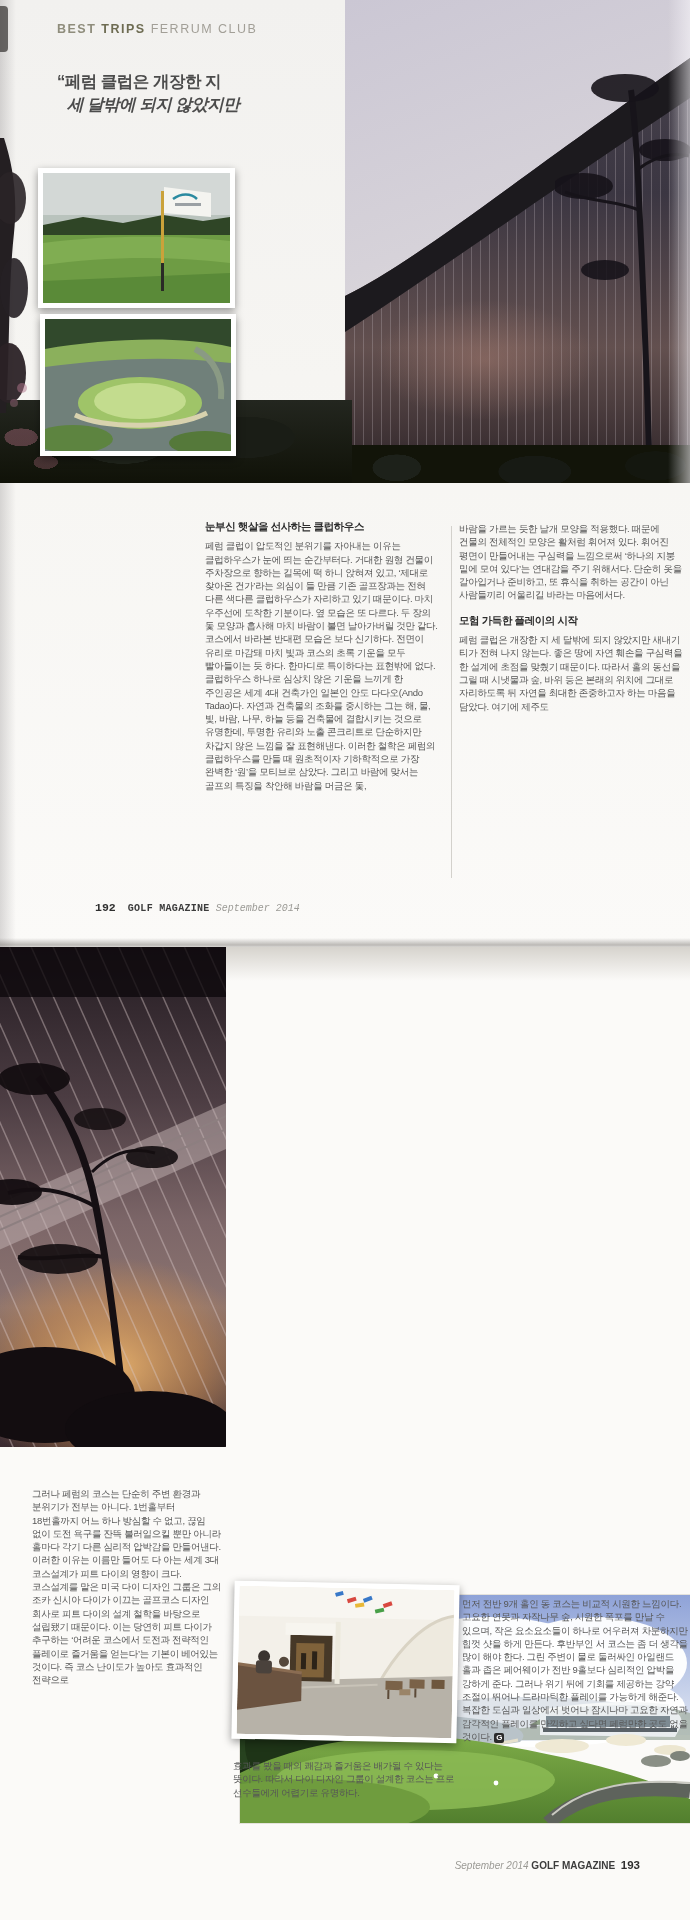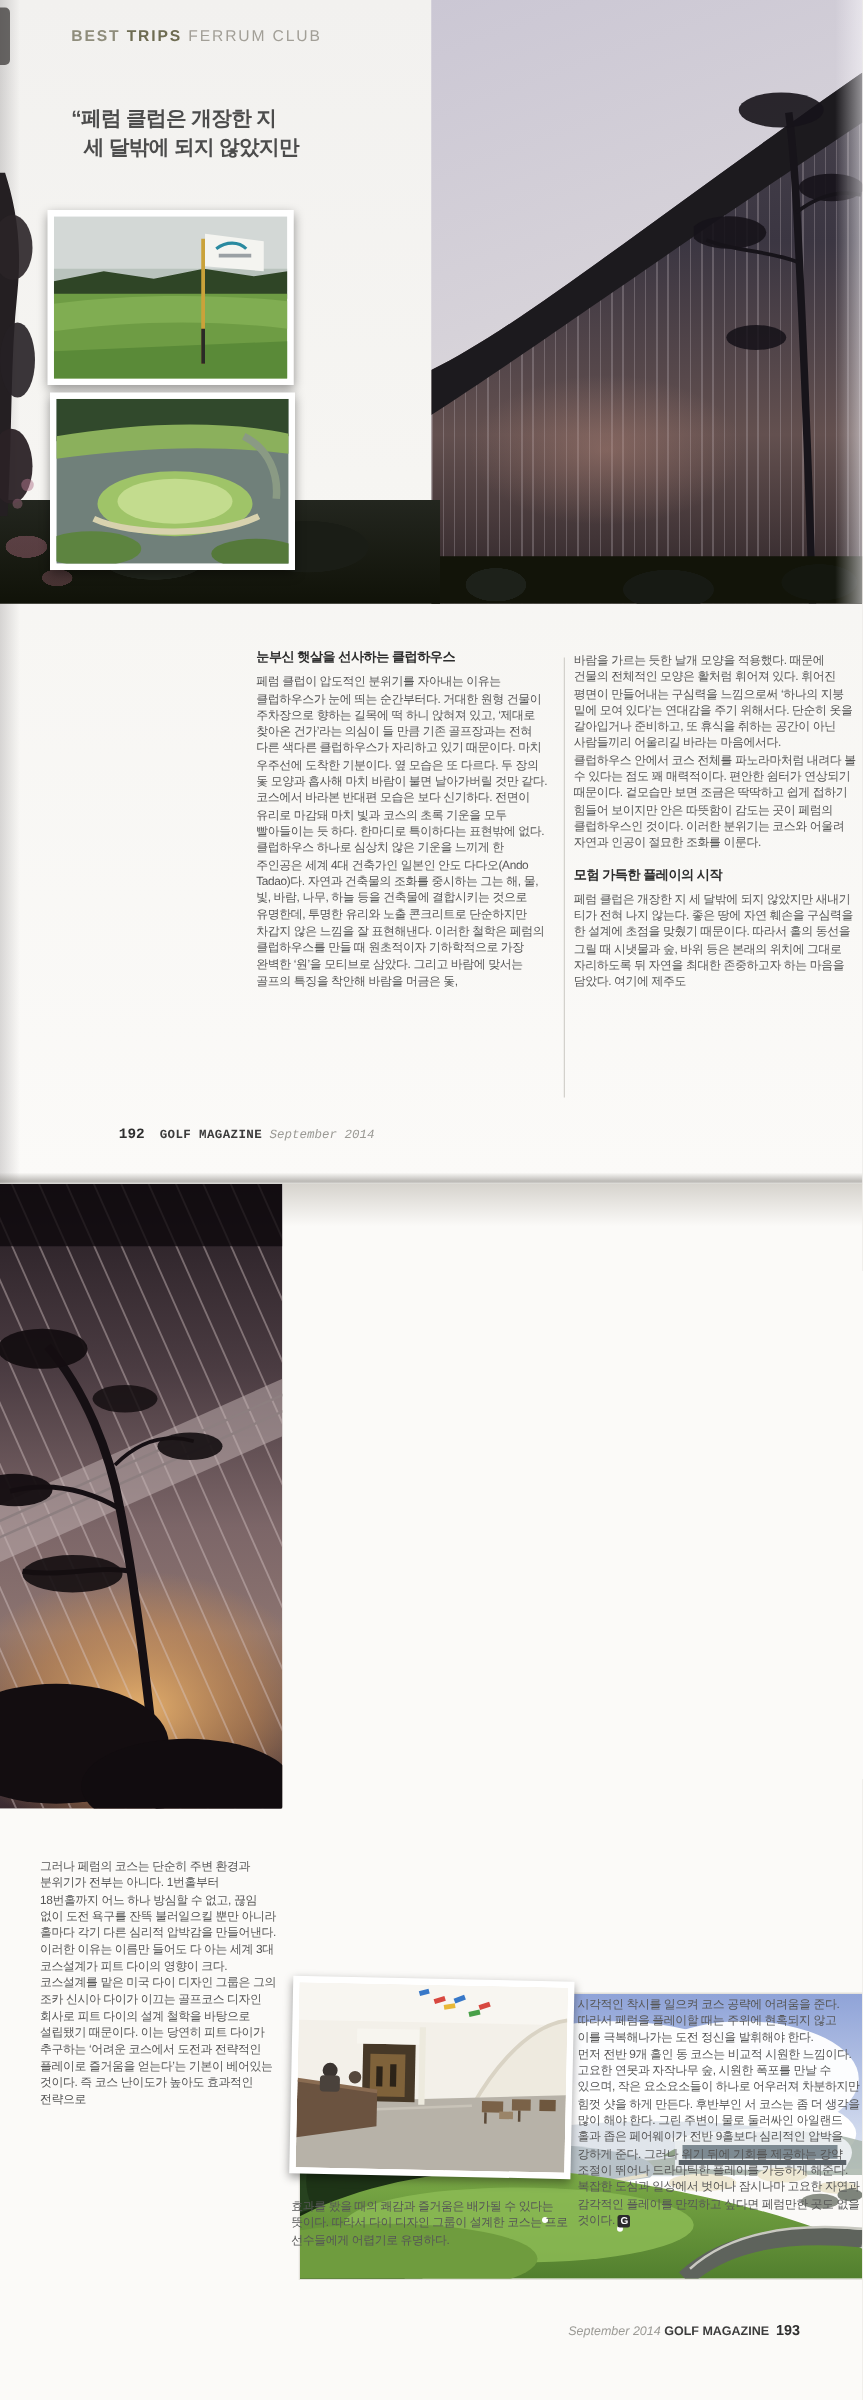--- a/index.html
+++ b/index.html
@@ -99,23 +99,23 @@
       <circle cx="14" cy="265" r="4" fill="#b0768c" opacity=".4"></circle>
     </svg>
     <div class="abs" style="left:0;top:6px;width:8px;height:46px;background:#3c3a38;border-radius:0 4px 4px 0;opacity:.75;"></div>
 
     <div class="abs kicker" style="left:57px;top:22px;">
       <span class="k1">BEST</span>
       <span class="k2">TRIPS</span>
       <span class="k3">FERRUM CLUB</span>
     </div>
 
-    <div class="abs quote" style="left:57px;top:70px;width:300px;margin-top:14px;">
+    <div class="abs quote" style="left:57px;top:70px;width:300px;">
       <div>“페럼 클럽은 개장한 지</div>
-      <div style="padding-left:10px;">세 달밖에 되지 않았지만</div>
+      <div style="padding-left:10px;font-style:italic;">세 달밖에 되지 않았지만</div>
     </div>
 
     <div class="abs polaroid" style="left:38px;top:168px;">
       <div class="ph" style="width:187px;height:130px;">
         <svg width="187" height="130" viewBox="0 0 187 130">
           <rect width="187" height="60" fill="#d3d8d6"></rect>
           <rect y="42" width="187" height="20" fill="#b9c3bd"></rect>
           <path d="M0,52 L40,44 L80,50 L120,42 L160,48 L187,44 L187,66 L0,66 Z" fill="#2f4526"></path>
           <rect y="62" width="187" height="68" fill="#6e9c44"></rect>
           <path d="M0,70 C60,62 130,62 187,68 L187,90 C120,82 60,84 0,92 Z" fill="#80ad52"></path>
@@ -179,21 +179,20 @@
       </svg>
     </div>
 
     <div class="abs bodytxt" style="left:205px;top:520px;width:233px;">
       <h3 class="subhead">눈부신 햇살을 선사하는 클럽하우스</h3>
       <p>페럼 클럽이 압도적인 분위기를 자아내는 이유는 클럽하우스가 눈에 띄는 순간부터다. 거대한 원형 건물이 주차장으로 향하는 길목에 떡 하니 앉혀져 있고, ‘제대로 찾아온 건가’라는 의심이 들 만큼 기존 골프장과는 전혀 다른 색다른 클럽하우스가 자리하고 있기 때문이다. 마치 우주선에 도착한 기분이다. 옆 모습은 또 다르다. 두 장의 돛 모양과 흡사해 마치 바람이 불면 날아가버릴 것만 같다. 코스에서 바라본 반대편 모습은 보다 신기하다. 전면이 유리로 마감돼 마치 빛과 코스의 초록 기운을 모두 빨아들이는 듯 하다. 한마디로 특이하다는 표현밖에 없다. 클럽하우스 하나로 심상치 않은 기운을 느끼게 한 주인공은 세계 4대 건축가인 일본인 안도 다다오(Ando Tadao)다. 자연과 건축물의 조화를 중시하는 그는 해, 물, 빛, 바람, 나무, 하늘 등을 건축물에 결합시키는 것으로 유명한데, 투명한 유리와 노출 콘크리트로 단순하지만 차갑지 않은 느낌을 잘 표현해낸다. 이러한 철학은 페럼의 클럽하우스를 만들 때 원초적이자 기하학적으로 가장 완벽한 ‘원’을 모티브로 삼았다. 그리고 바람에 맞서는 골프의 특징을 착안해 바람을 머금은 돛,</p>
     </div>
     <div class="abs colrule" style="left:451px;top:526px;height:352px;"></div>
     <div class="abs bodytxt" style="left:459px;top:522px;width:228px;">
       <p>바람을 가르는 듯한 날개 모양을 적용했다. 때문에 건물의 전체적인 모양은 활처럼 휘어져 있다. 휘어진 평면이 만들어내는 구심력을 느낌으로써 ‘하나의 지붕 밑에 모여 있다’는 연대감을 주기 위해서다. 단순히 옷을 갈아입거나 준비하고, 또 휴식을 취하는 공간이 아닌 사람들끼리 어울리길 바라는 마음에서다.</p>
-      <p>클럽하우스 안에서 코스 전체를 파노라마처럼 내려다 볼 수 있다는 점도 꽤 매력적이다. 편안한 쉼터가 연상되기 때문이다. 겉모습만 보면 조금은 딱딱하고 쉽게 접하기 힘들어 보이지만 안은 따뜻함이 감도는 곳이 페럼의 클럽하우스인 것이다. 이러한 분위기는 코스와 어울려 자연과 인공이 절묘한 조화를 이룬다.</p>
       <h3 class="subhead2">모험 가득한 플레이의 시작</h3>
       <p>페럼 클럽은 개장한 지 세 달밖에 되지 않았지만 새내기 티가 전혀 나지 않는다. 좋은 땅에 자연 훼손을 구심력을 한 설계에 초점을 맞췄기 때문이다. 따라서 홀의 동선을 그릴 때 시냇물과 숲, 바위 등은 본래의 위치에 그대로 자리하도록 뒤 자연을 최대한 존중하고자 하는 마음을 담았다. 여기에 제주도</p>
     </div>
 
     <div class="abs foot" style="left:95px;top:901px;">
       <span class="pgno">192</span>&nbsp;&nbsp;<span class="mag">GOLF MAGAZINE</span>&nbsp;<span class="iss">September 2014</span>
     </div>
   </div>
 
   <div id="pgedge" class="abs"></div>
@@ -354,21 +353,20 @@
           </g>
         </svg>
       </div>
     </div>
 
     <div class="abs bodytxt" style="left:233px;top:812px;width:226px;">
       <p>효과를 봤을 때의 쾌감과 즐거움은 배가될 수 있다는 뜻이다. 따라서 다이 디자인 그룹이 설계한 코스는 프로 선수들에게 어렵기로 유명하다.</p>
     </div>
 
     <div class="abs bodytxt" style="left:462px;top:650px;width:227px;">
-      <p>시각적인 착시를 일으켜 코스 공략에 어려움을 준다. 따라서 페럼을 플레이할 때는 주위에 현혹되지 않고 이를 극복해나가는 도전 정신을 발휘해야 한다.</p>
       <p><span>먼저 전반 9개 홀인 동 코스는 비교적 시원한 느낌이다. 고요한 연못과 자작나무 숲, 시원한 폭포를 만날 수 있으며, 작은 요소요소들이 하나로 어우러져 차분하지만 힘껏 샷을 하게 만든다. 후반부인 서 코스는 좀 더 생각을 많이 해야 한다. 그린 주변이 물로 둘러싸인 아일랜드 홀과 좁은 페어웨이가 전반 9홀보다 심리적인 압박을 강하게 준다. 그러나 위기 뒤에 기회를 제공하는 강약 조절이 뛰어나 드라마틱한 플레이를 가능하게 해준다. 복잡한 도심과 일상에서 벗어나 잠시나마 고요한 자연과 감각적인 플레이를 만끽하고 싶다면 페럼만한 곳도 없을 것이다.</span> <span class="endmark">G</span></p>
     </div>
 
     <div class="abs foot2" style="right:50px;top:912px;text-align:right;">
       <span class="iss">September 2014</span>&nbsp;<span class="mag">GOLF MAGAZINE</span>&nbsp;&nbsp;<span class="pgno">193</span>
     </div>
   </div>
 </div>
 
 </body></html>

